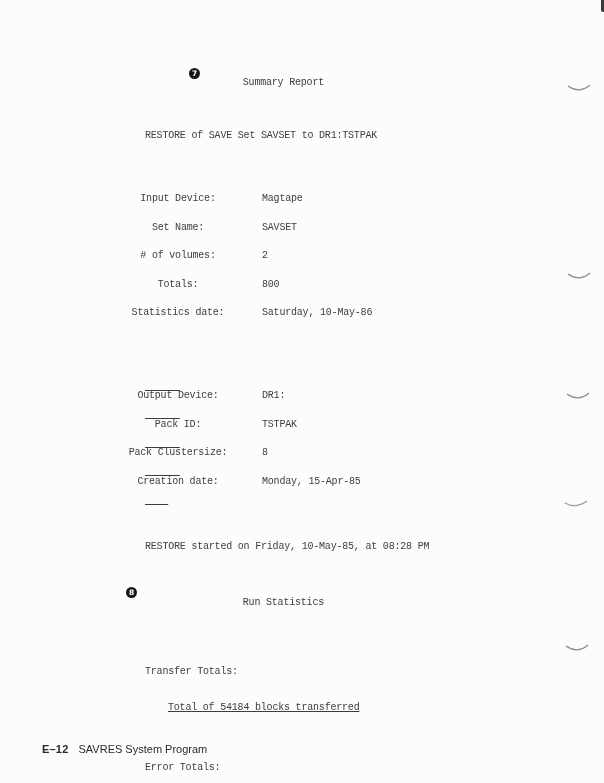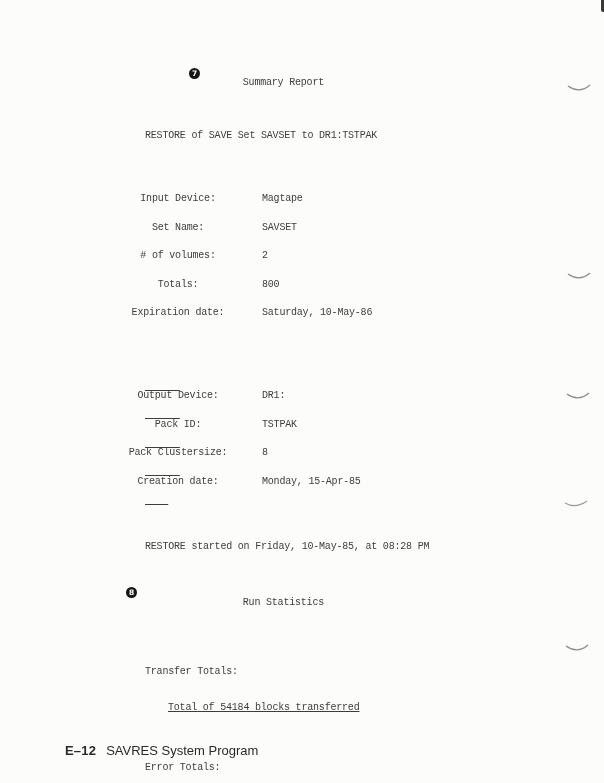--- a/index.html
+++ b/index.html
@@ -32,23 +32,23 @@
   .badge{
     position:absolute;left:-19px;top:-1px;
     width:11px;height:11px;border-radius:50%;
     background:#161616;color:#fff;
     font-family:"DejaVu Sans",sans-serif;
     font-size:7.5px;line-height:11.5px;font-weight:bold;
     text-align:center;letter-spacing:0;
   }
   
   .footer{
-    position:absolute;left:65px;top:743px;
+    position:absolute;left:42px;top:743px;
     font-family:"Liberation Sans","DejaVu Sans",sans-serif;
-    font-size:13px;color:#2a2a2a;
+    font-size:11px;color:#2a2a2a;
   }
   .footer .pg{font-weight:bold;margin-right:10px;letter-spacing:0.2px;}
   
   .curl{position:absolute;opacity:0.75;}
   .corner-mark{
     position:absolute;right:0;top:0;
     width:3px;height:12px;background:#3a3a3a;
     border-bottom-left-radius:2px;
   }
 </style>
@@ -63,21 +63,21 @@
       <span class="badge">7</span><span>Summary Report</span>
     </div>
 
     <div class="tl mt5">RESTORE of SAVE Set SAVSET to DR1:TSTPAK</div>
 
     <div class="mt65">
       <div class="tl"><span class="f-label">Input Device:</span><span class="f-value">Magtape</span></div>
       <div class="tl"><span class="f-label">Set Name:</span><span class="f-value">SAVSET</span></div>
       <div class="tl"><span class="f-label"># of volumes:</span><span class="f-value">2</span></div>
       <div class="tl"><span class="f-label">Totals:</span><span class="f-value">800</span></div>
-      <div class="tl"><span class="f-label">Expiration date:</span><span class="f-value">Saturday, 10-May-86</span></div>
+      <div class="tl"><span class="f-label">Statistics date:</span><span class="f-value">Saturday, 10-May-86</span></div>
     </div>
 
     <div class="mt7">
       <div class="tl"><span class="f-label">Output Device:</span><span class="f-value">DR1:</span></div>
       <div class="tl"><span class="f-label">Pack ID:</span><span class="f-value">TSTPAK</span></div>
       <div class="tl"><span class="f-label">Pack Clustersize:</span><span class="f-value">8</span></div>
       <div class="tl"><span class="f-label">Creation date:</span><span class="f-value">Monday, 15-Apr-85</span></div>
     </div>
 
     <div class="tl mt8">RESTORE started on Friday, 10-May-85, at 08:28 PM</div>

